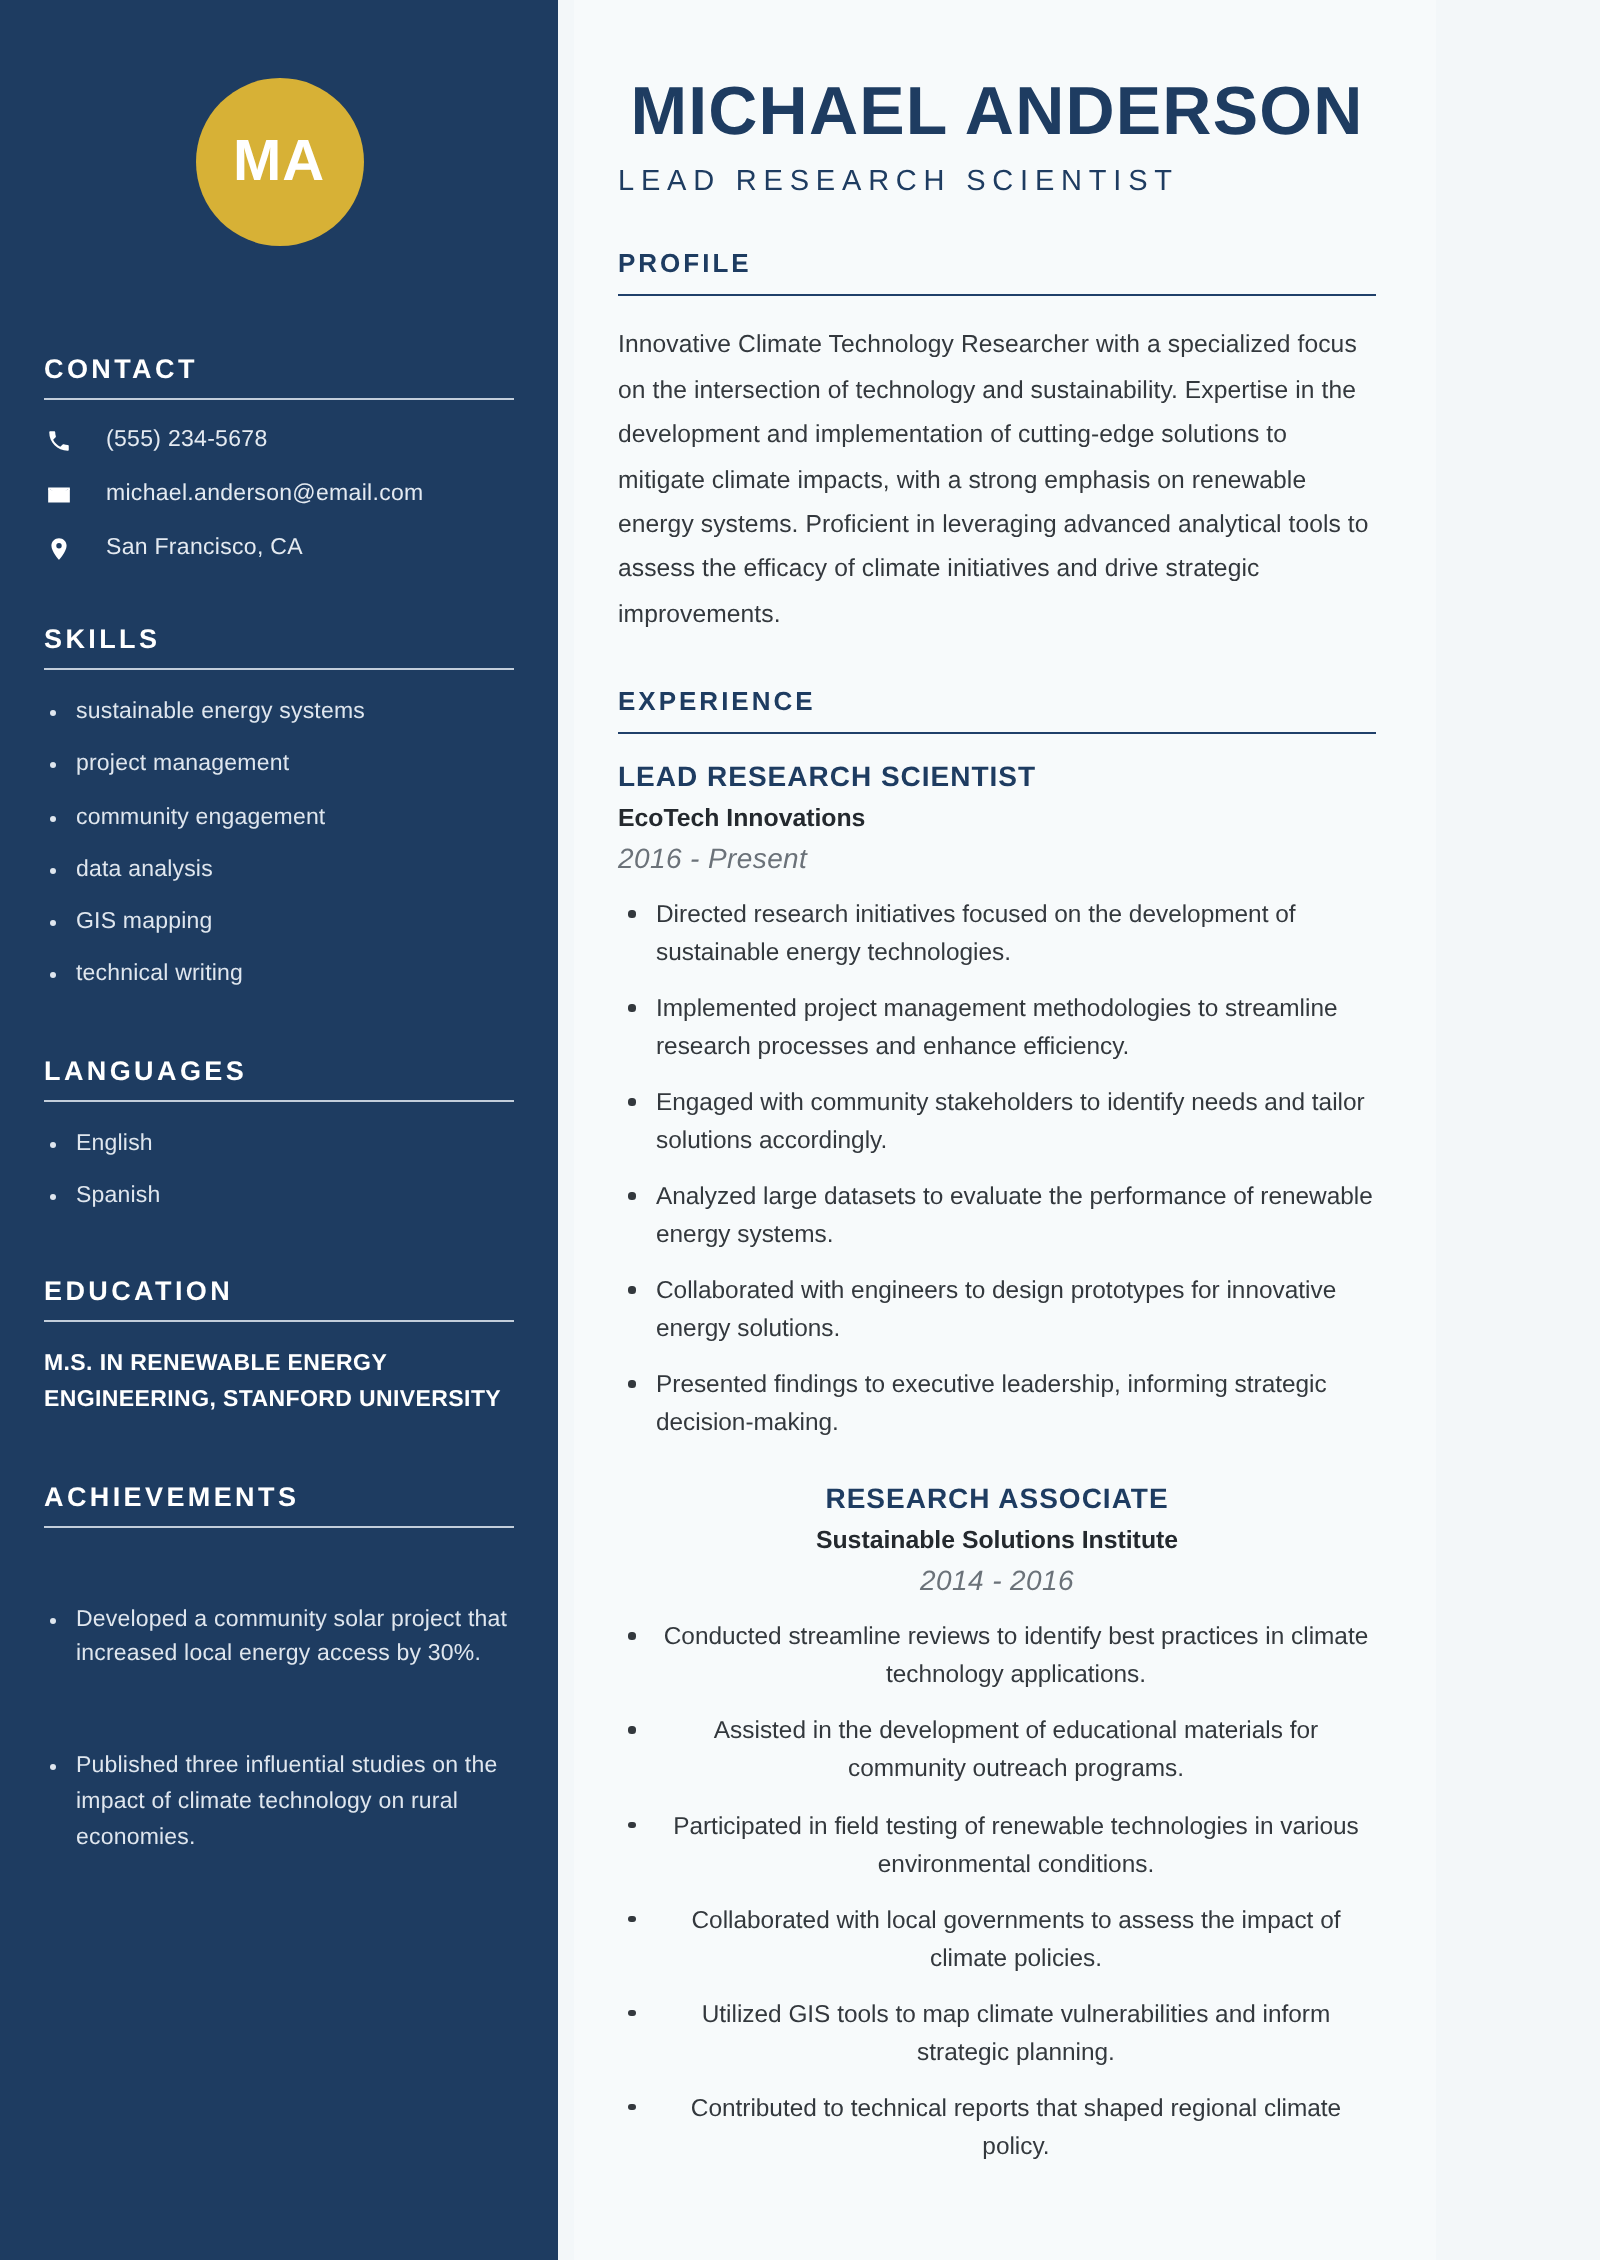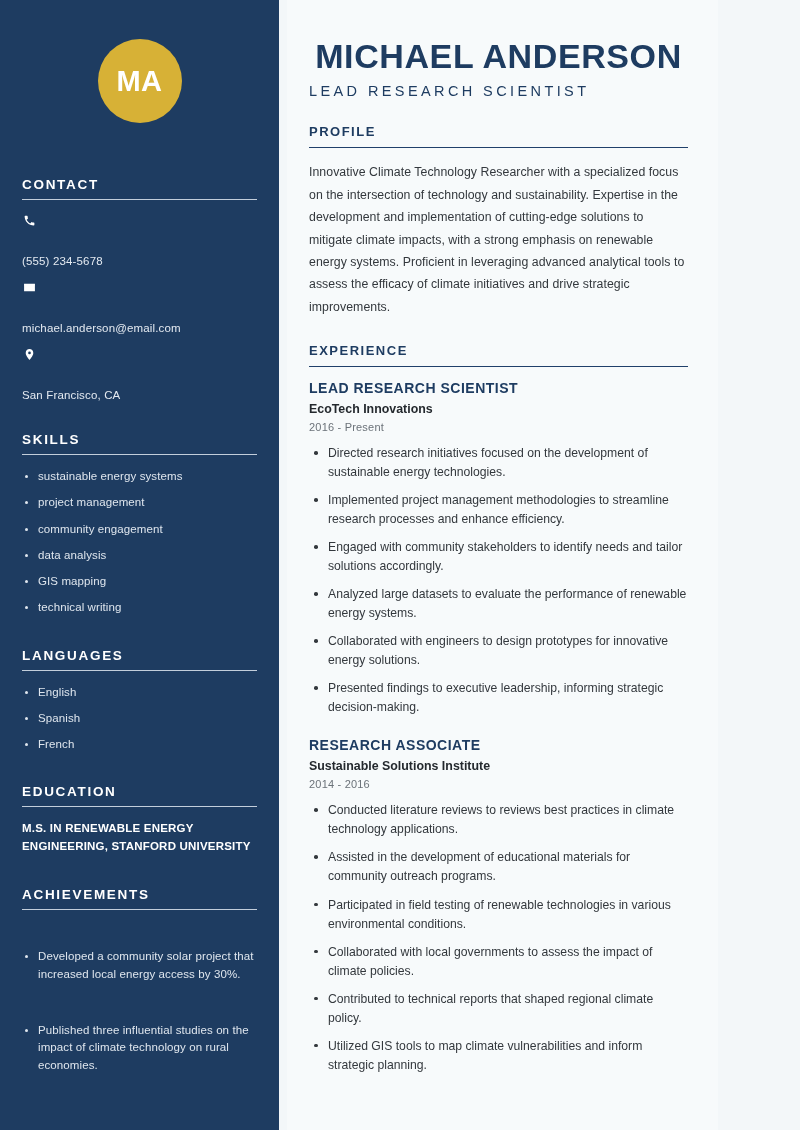--- a/index.html
+++ b/index.html
@@ -60,27 +60,26 @@
     padding-bottom: 7px;
   }
   .side-rule {
     height: 1px;
     background: #c3cedb;
     margin-bottom: 13px;
   }
 
   .contact-row {
     display: flex;
-    align-items: flex-start;
-    gap: 28px;
+    align-items: center;
+    gap: 17px;
     margin-bottom: 13px;
     font-size: 11.5px;
     color: #e4eaf1;
     letter-spacing: 0.15px;
-    flex-direction: column;
   }
   .contact-row:last-child { margin-bottom: 0; }
   .ic {
     width: 14px;
     height: 14px;
     flex: 0 0 14px;
     display: flex;
     align-items: center;
     justify-content: center;
   }
@@ -158,37 +157,38 @@
   }
 
   .profile-text {
     font-size: 12.3px;
     color: #33383d;
     line-height: 1.82;
     letter-spacing: 0.05px;
   }
 
   .job { margin-bottom: 4px; }
-  .job + .job { margin-top: 20px; }
+  .job + .job { margin-top: 20px; text-align: center; }
 
   .job-title {
     font-size: 14px;
     font-weight: bold;
     color: #1e3c61;
     letter-spacing: 0.5px;
   }
   .job-company {
     margin-top: 6px;
     font-size: 12.4px;
     font-weight: bold;
     color: #24292e;
   }
   .job-dates {
     margin-top: 5px;
-    font-size: 11px;
+    font-size: 14px;
+    font-style: italic;
     color: #6b7279;
     letter-spacing: 0.2px;
   }
 
   ul.job-list {
     list-style: none;
     margin-top: 11px;
   }
   ul.job-list li {
     position: relative;
@@ -265,21 +265,20 @@
         <li>technical writing</li>
       </ul>
     </section>
 
     <section class="side-section">
       <div class="side-title">LANGUAGES</div>
       <div class="side-rule"></div>
       <ul class="side-list">
         <li>English</li>
         <li>Spanish</li>
-        <li>French</li>
       </ul>
     </section>
 
     <section class="side-section">
       <div class="side-title">EDUCATION</div>
       <div class="side-rule"></div>
       <div class="edu-entry">M.S. IN RENEWABLE ENERGY ENGINEERING, STANFORD UNIVERSITY</div>
     </section>
 
     <section class="side-section">
@@ -322,25 +321,25 @@
           <li>Collaborated with engineers to design prototypes for innovative energy solutions.</li>
           <li>Presented findings to executive leadership, informing strategic decision-making.</li>
         </ul>
       </div>
 
       <div class="job">
         <div class="job-title">RESEARCH ASSOCIATE</div>
         <div class="job-company">Sustainable Solutions Institute</div>
         <div class="job-dates">2014 - 2016</div>
         <ul class="job-list">
-          <li>Conducted literature reviews to reviews best practices in climate technology applications.</li>
+          <li>Conducted streamline reviews to identify best practices in climate technology applications.</li>
           <li>Assisted in the development of educational materials for community outreach programs.</li>
           <li>Participated in field testing of renewable technologies in various environmental conditions.</li>
           <li>Collaborated with local governments to assess the impact of climate policies.</li>
+          <li>Utilized GIS tools to map climate vulnerabilities and inform strategic planning.</li>
           <li>Contributed to technical reports that shaped regional climate policy.</li>
-          <li>Utilized GIS tools to map climate vulnerabilities and inform strategic planning.</li>
         </ul>
       </div>
 
     </section>
   </main>
 
 </div>
 
 </body></html>

